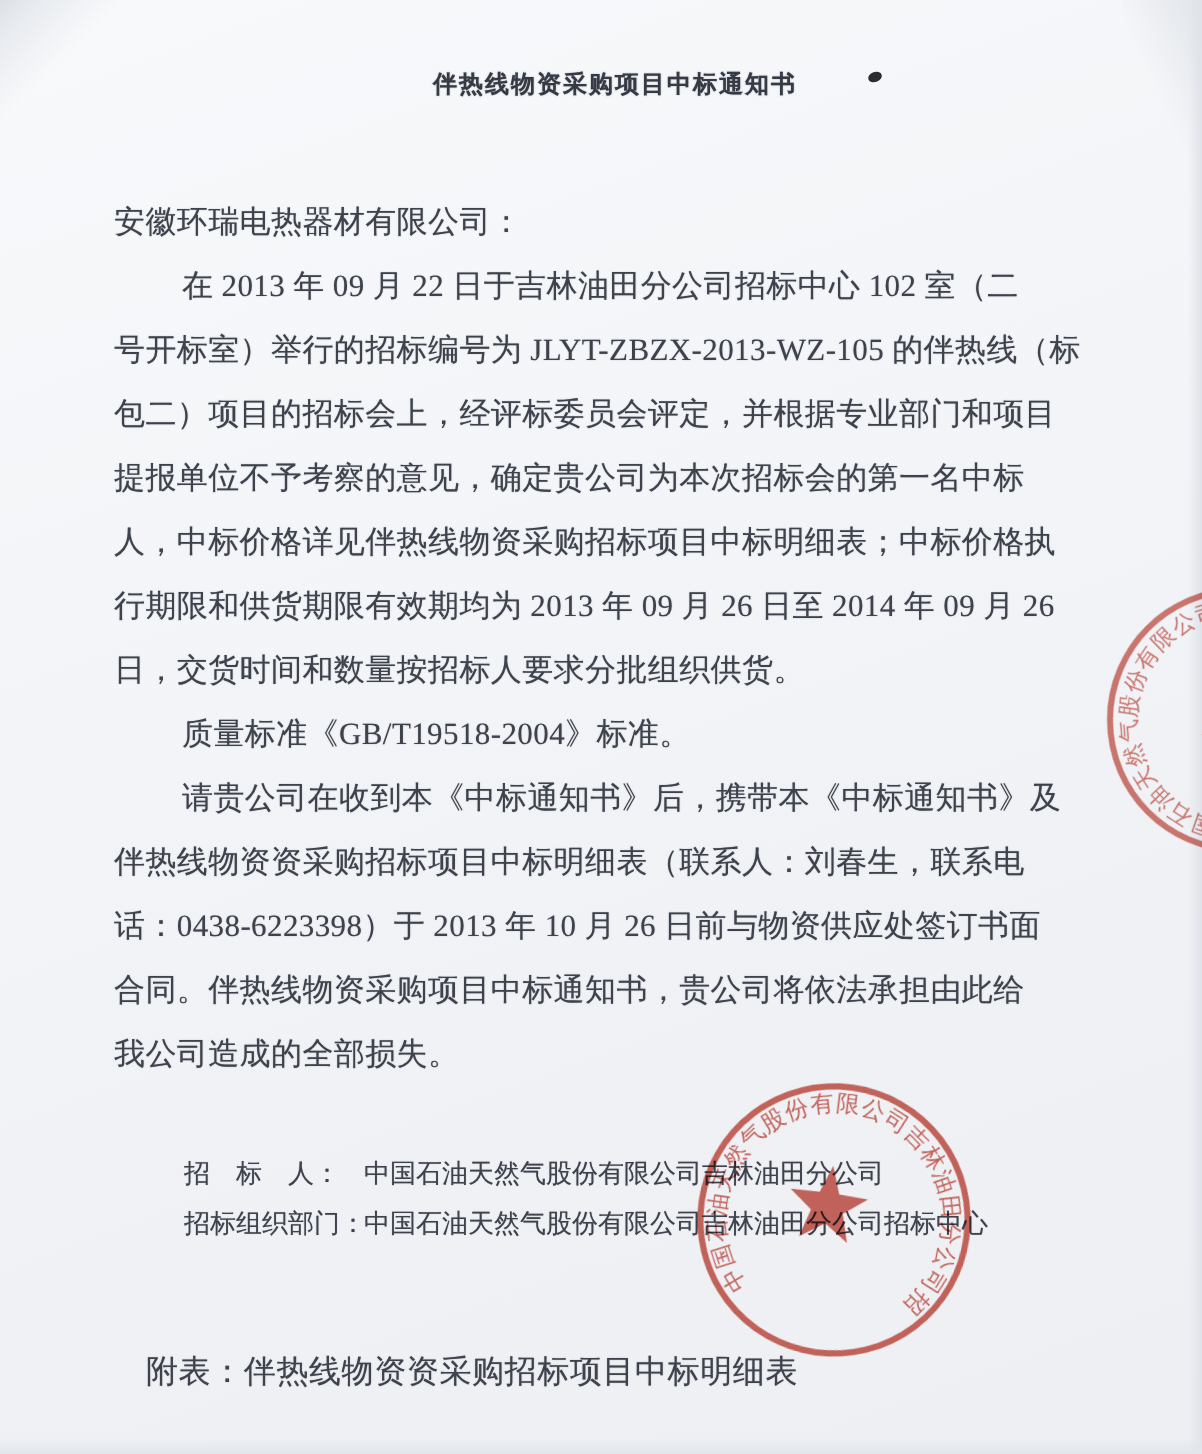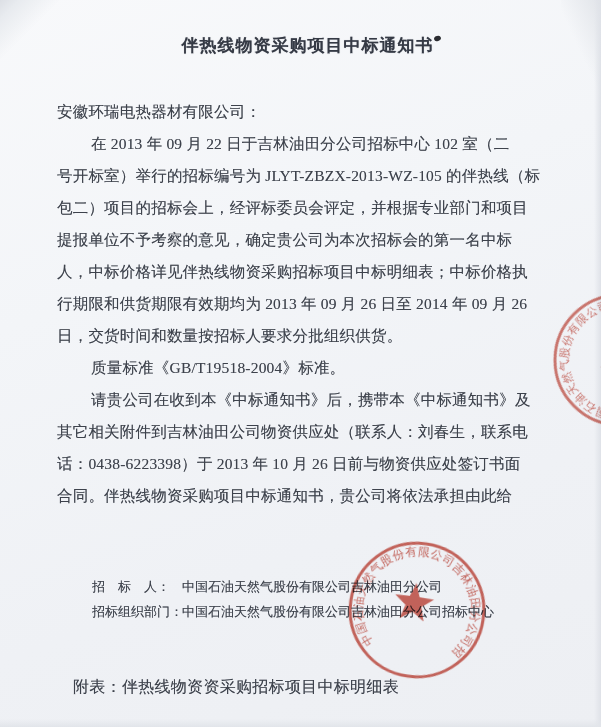--- a/index.html
+++ b/index.html
@@ -31,21 +31,21 @@
     background:linear-gradient(to top, #e2e5ea, rgba(238,240,244,0));
   }
   .ink-dot {
     position:absolute; left:434px; top:36px; width:7px; height:5px;
     background:#191a1f; border-radius:50%; transform:rotate(-18deg); opacity:.92;
   }
   
   .doc-title {
     position:absolute; left:0; top:34px; width:100%; padding-left:14px; box-sizing:border-box;
     margin:0; text-align:center;
-    font-size:17px; font-weight:600; letter-spacing:1px; color:#353a45;
+    font-size:12px; font-weight:600; letter-spacing:1px; color:#353a45;
     text-shadow:0 0 .7px rgba(53,58,69,.5);
   }
   
   .body-text {
     position:absolute; left:57px; top:96px; width:476px;
     font-size:15.5px; line-height:32px; letter-spacing:.2px;
     text-shadow:0 0 .6px rgba(61,66,76,.45);
   }
   .body-text .line { height:32px; white-space:nowrap; }
   .body-text .indent { text-indent:34px; }
@@ -90,23 +90,24 @@
     <div class="line">安徽环瑞电热器材有限公司：</div>
     <div class="line indent">在 2013 年 09 月 22 日于吉林油田分公司招标中心 102 室（二</div>
     <div class="line">号开标室）举行的招标编号为 JLYT-ZBZX-2013-WZ-105 的伴热线（标</div>
     <div class="line">包二）项目的招标会上，经评标委员会评定，并根据专业部门和项目</div>
     <div class="line">提报单位不予考察的意见，确定贵公司为本次招标会的第一名中标</div>
     <div class="line">人，中标价格详见伴热线物资采购招标项目中标明细表；中标价格执</div>
     <div class="line">行期限和供货期限有效期均为 2013 年 09 月 26 日至 2014 年 09 月 26</div>
     <div class="line">日，交货时间和数量按招标人要求分批组织供货。</div>
     <div class="line indent">质量标准《GB/T19518-2004》标准。</div>
     <div class="line indent">请贵公司在收到本《中标通知书》后，携带本《中标通知书》及</div>
-    <div class="line">其它相关附件到吉林油田公司物资供应处（联系人：刘春生，联系电</div>
+    <div class="line">伴热线物资资采购招标项目中标明细表（联系人：刘春生，联系电</div>
     <div class="line">话：0438-6223398）于 2013 年 10 月 26 日前与物资供应处签订书面</div>
     <div class="line">合同。伴热线物资采购项目中标通知书，贵公司将依法承担由此给</div>
+    <div class="line">我公司造成的全部损失。</div>
   </div>
 
   <div class="sig-block">
     <div class="sig-row">
       <span class="sig-label">招　标　人：</span><span class="sig-value">中国石油天然气股份有限公司吉林油田分公司</span>
     </div>
     <div class="sig-row">
       <span class="sig-label">招标组织部门：</span><span class="sig-value">中国石油天然气股份有限公司吉林油田分公司招标中心</span>
     </div>
   </div>

